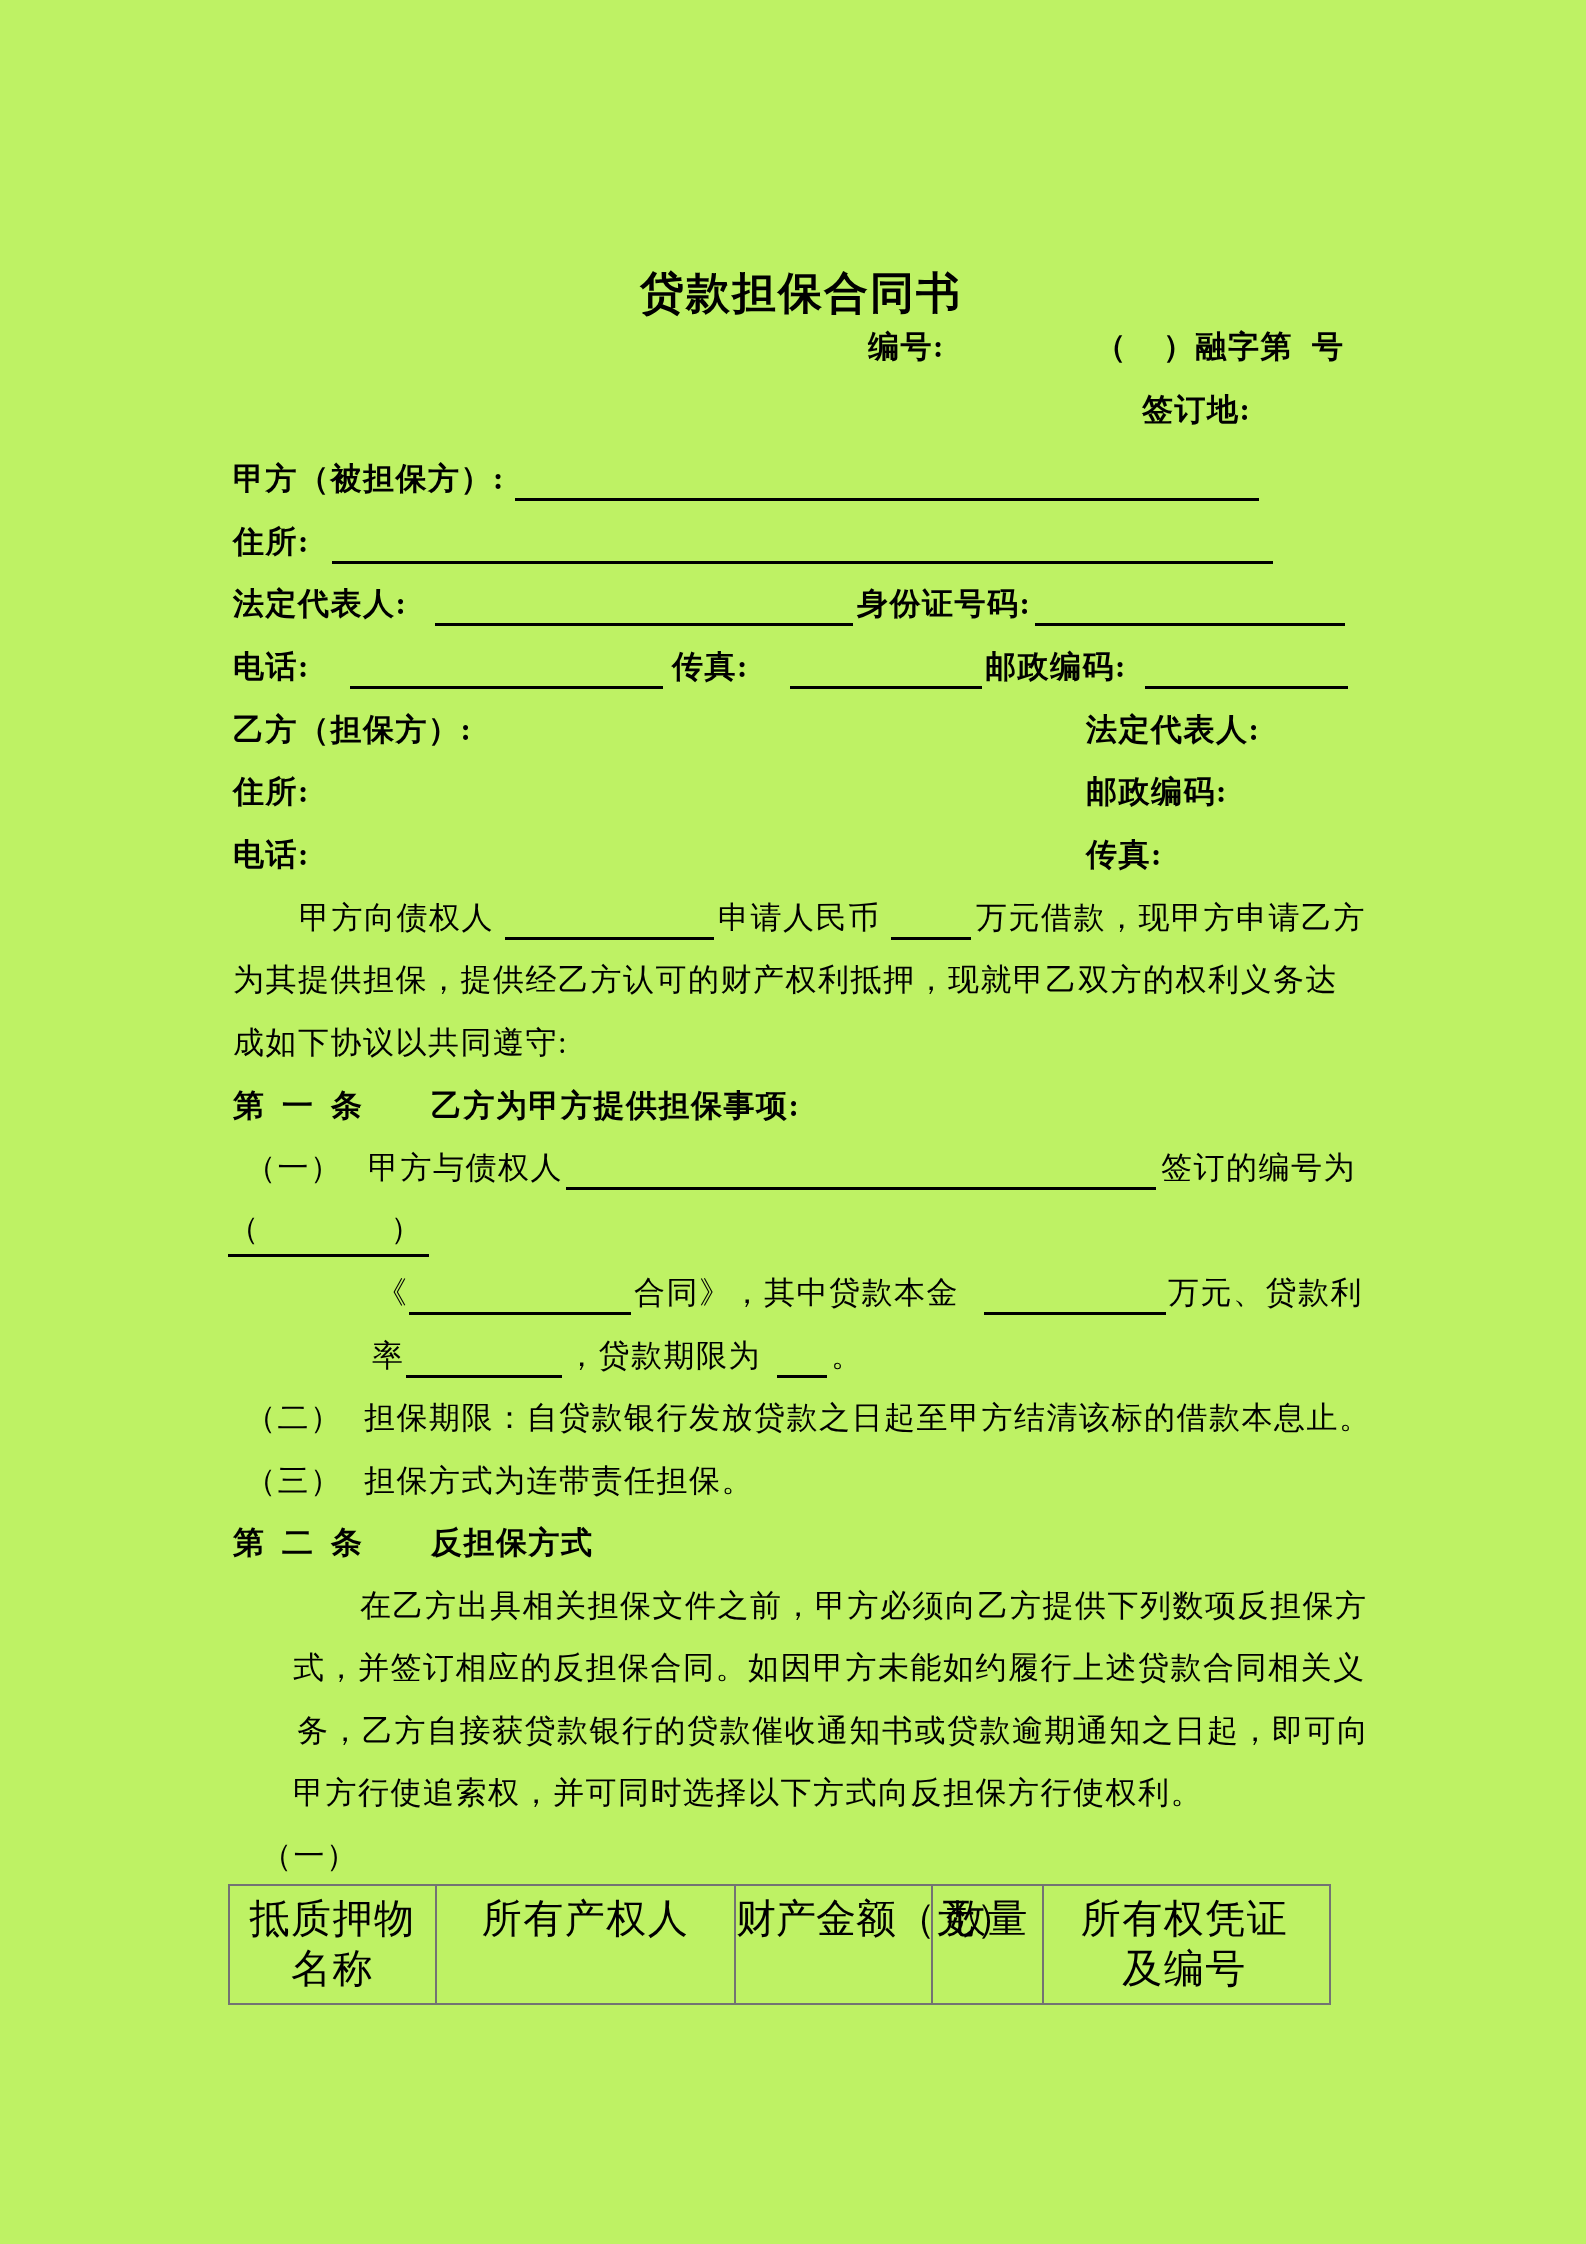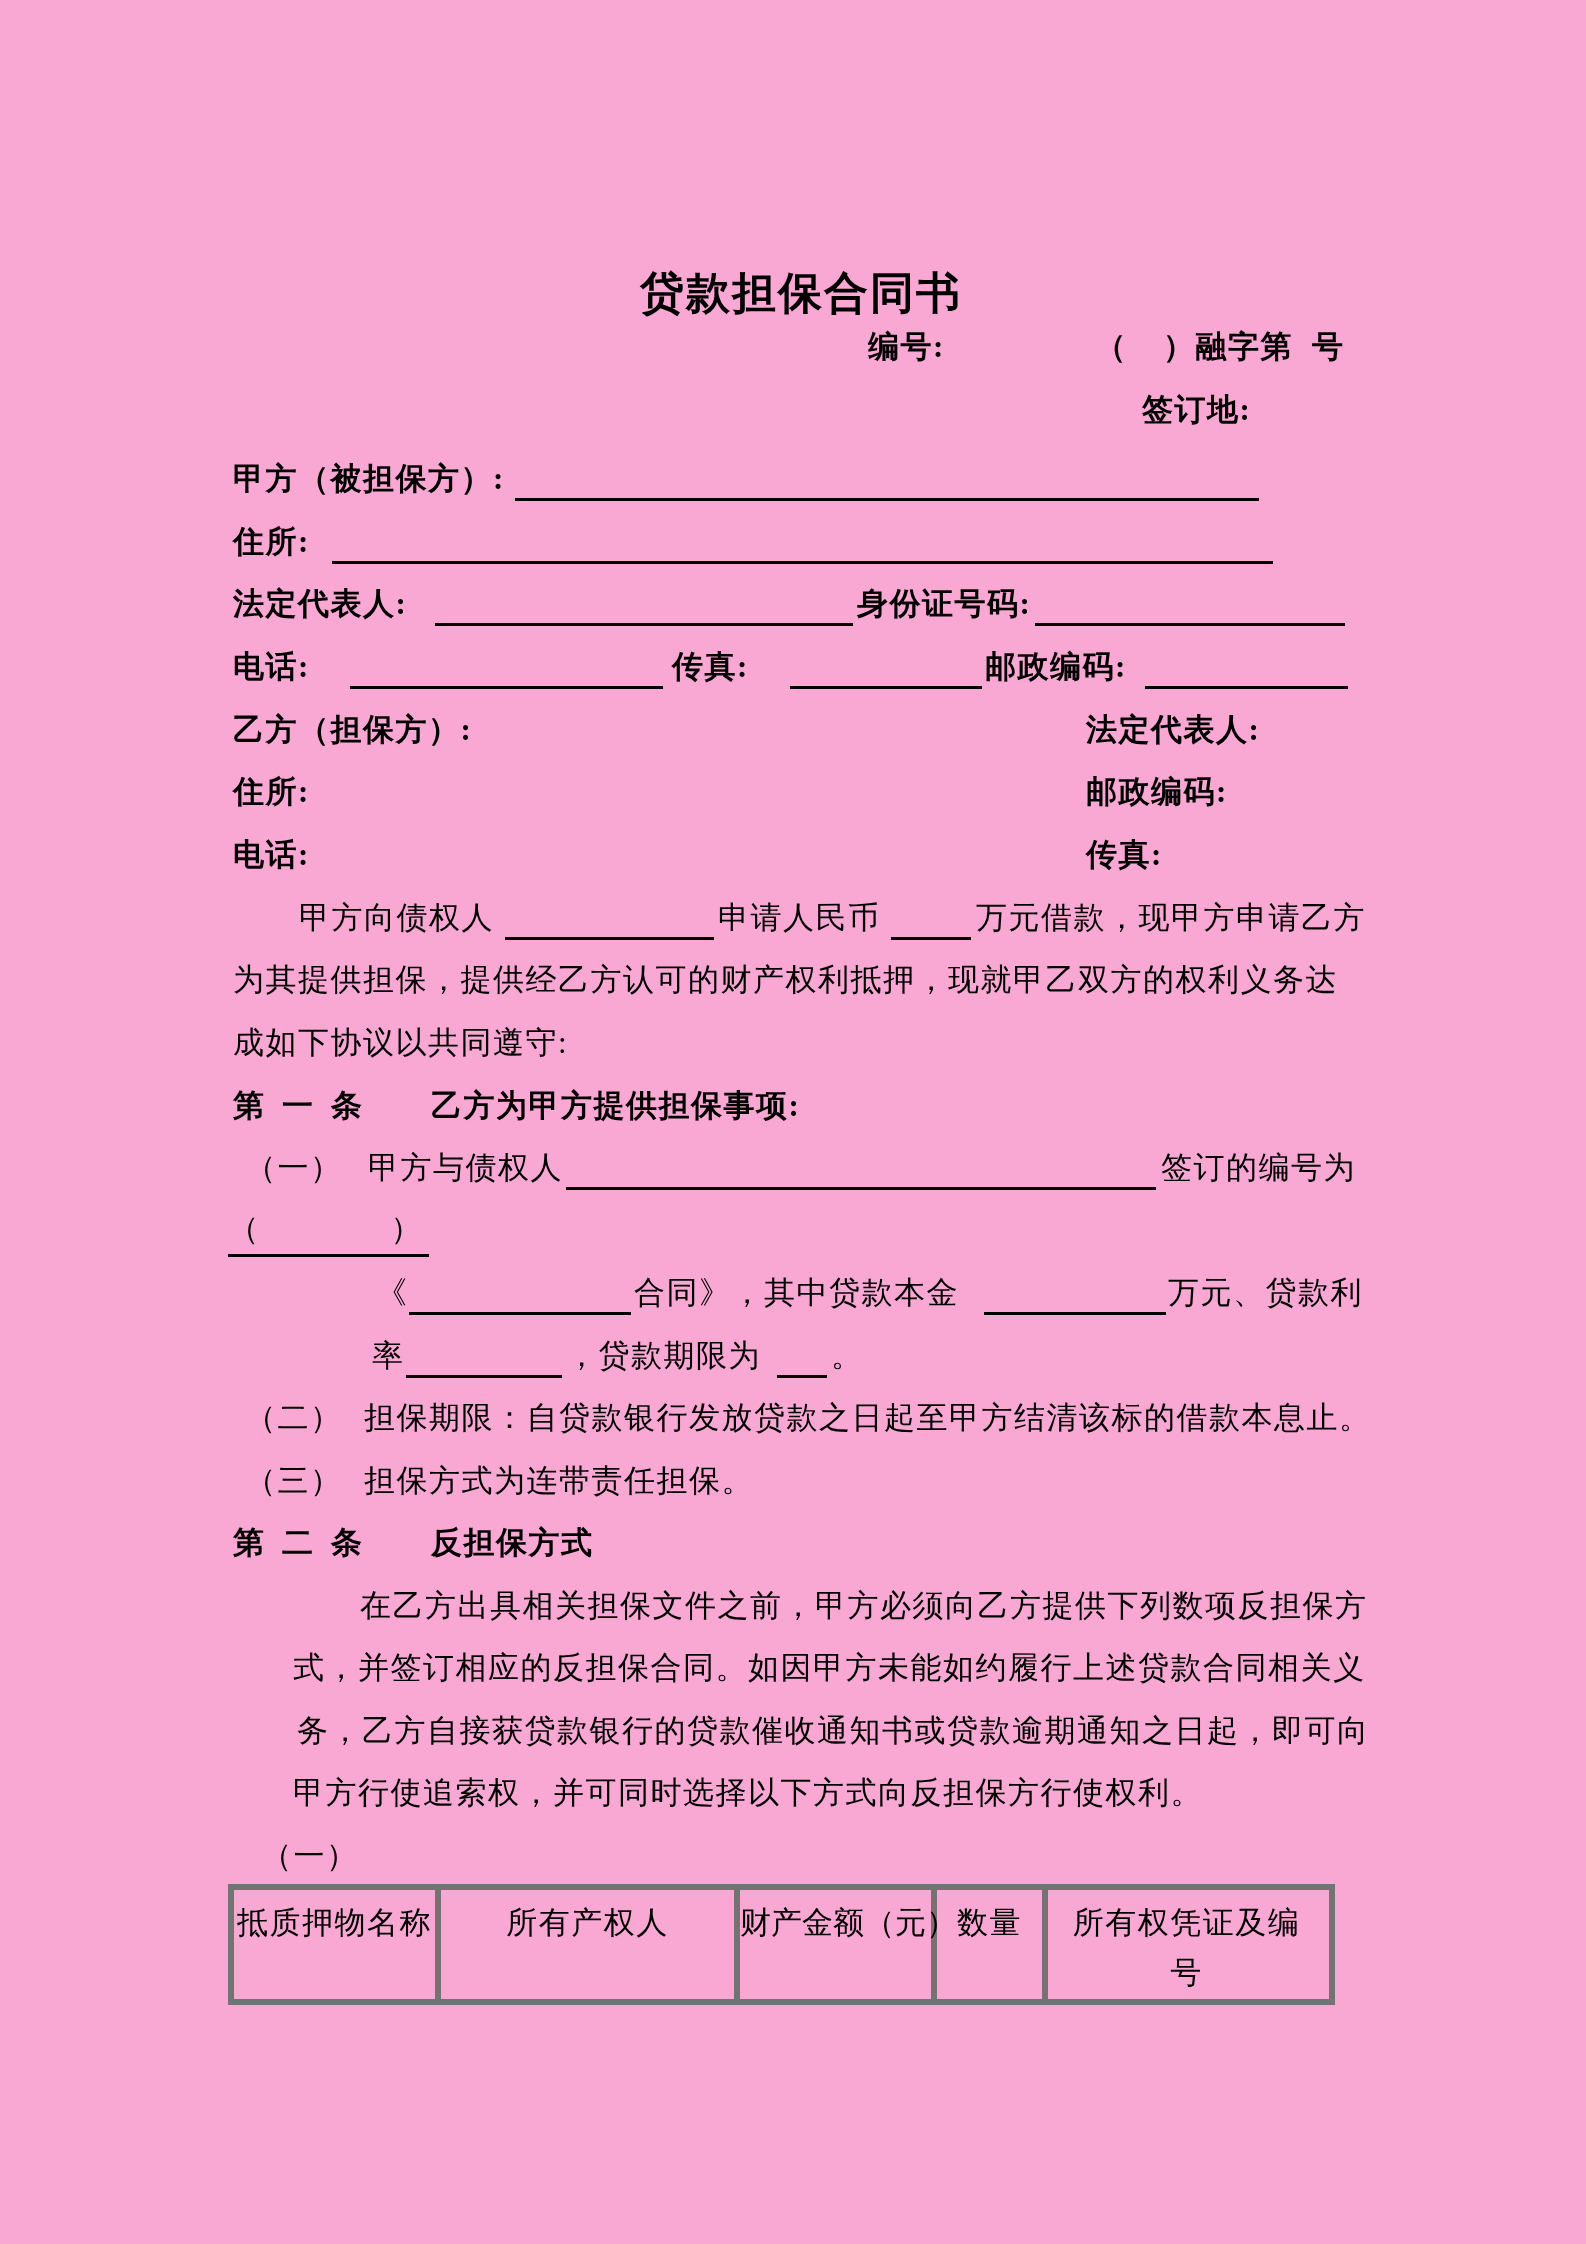--- a/index.html
+++ b/index.html
@@ -1,20 +1,20 @@
 <!DOCTYPE html>
 <html><head>
 <meta charset="utf-8">
 <style>
   html,body { margin:0; padding:0; background:#e8e8e8; }
   .page {
     position:relative;
     width:1586px; height:2244px;
     margin:0 auto;
-    background:#f9a8d4;
+    background:#bef264;
     font-family:"Liberation Serif","DejaVu Serif",serif;
     color:#000000;
     font-size:31px;
     letter-spacing:1.5px;
     overflow:hidden;
   }
   .line { position:absolute; left:0; width:1288px; height:48px; }
   .line span.seg { position:absolute; top:0; line-height:46px; white-space:nowrap; }
   .b { font-weight:700; }
   .art-num { letter-spacing:18px; }
@@ -28,22 +28,22 @@
     position:absolute; top:0; line-height:42px;
     display:inline-block; padding:0 6px 4px 0;
     border-bottom:3px solid #000; white-space:pre;
   }
   table.collateral {
     position:absolute; top:1884px; left:228px;
     width:1101px; height:121px;
     border-collapse:collapse; table-layout:fixed;
   }
   table.collateral th {
-    border:6px solid #737373;
-    font-weight:400; font-size:31px; letter-spacing:1.5px;
+    border:2px solid #737373;
+    font-weight:400; font-size:40px; letter-spacing:1.5px;
     text-align:center; vertical-align:top;
     padding:8px 0 0 0; line-height:50px;
   }
   table.collateral th.c3 { white-space:nowrap; letter-spacing:0; }
   table.collateral th.c5 { padding-left:24px; padding-right:28px; }
 </style>
 </head>
 <body>
 
 <div class="page">

